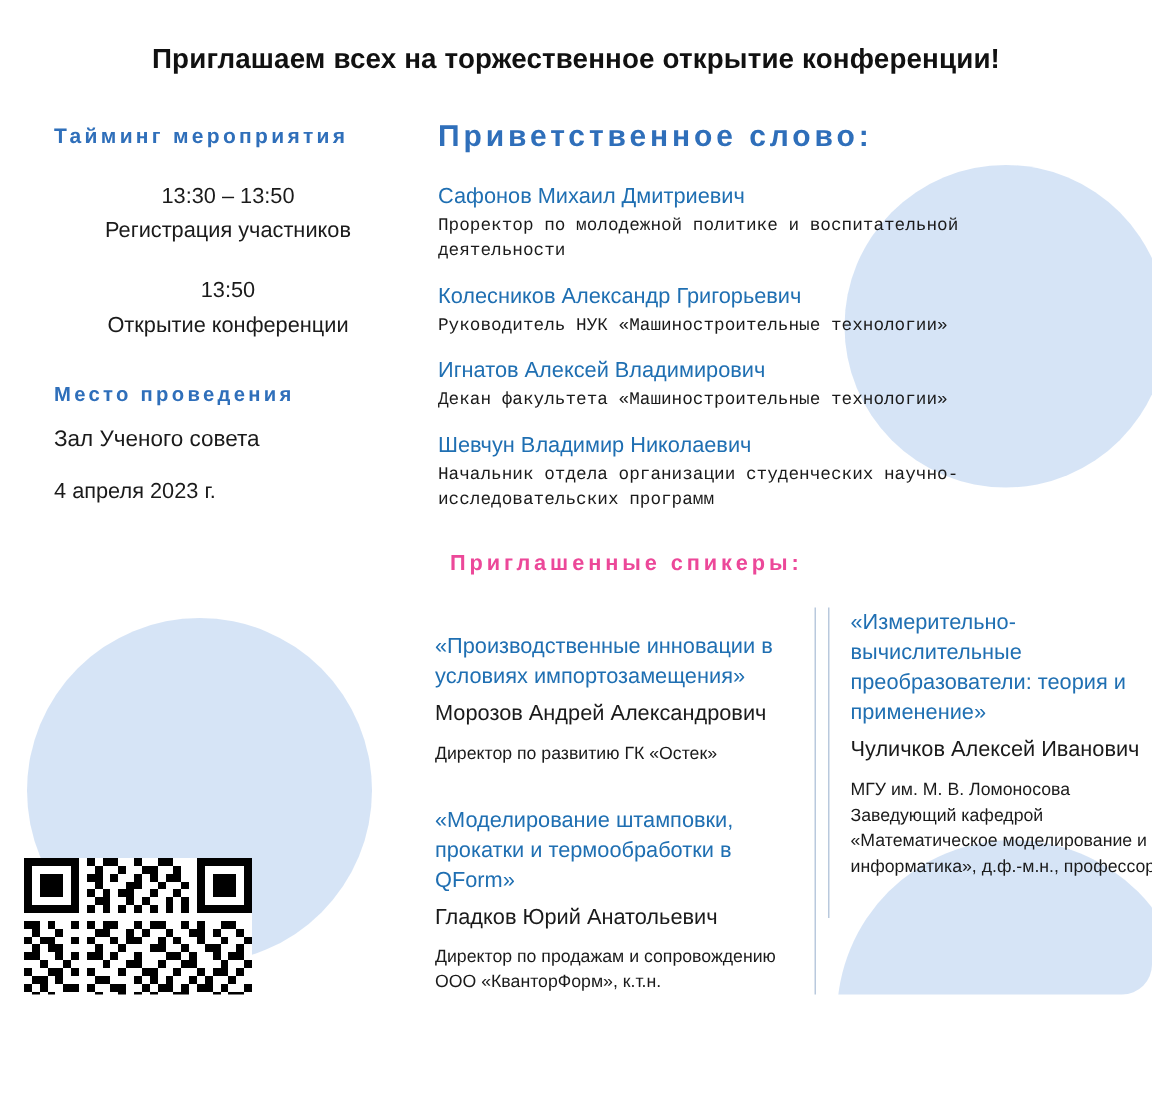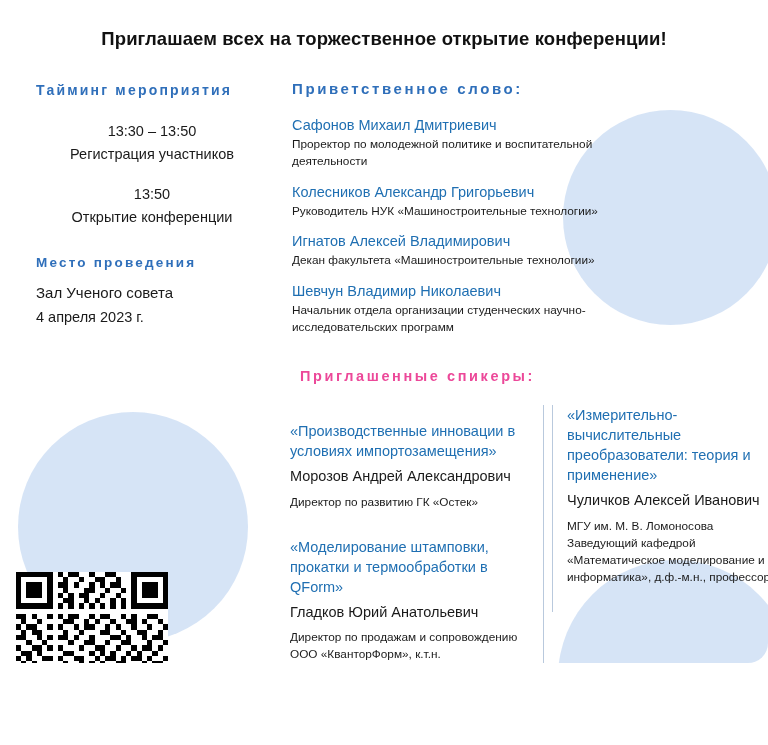--- a/index.html
+++ b/index.html
@@ -92,50 +92,51 @@
     letter-spacing: 2.2px;
     margin-top: 26px;
     margin-bottom: 10px;
   }
   .place-line {
     font-size: 15px;
     line-height: 1.7;
   }
   .date-line {
     font-size: 14.5px;
-    margin-top: 3px;
+    margin-top: 14px;
   }
 
   
   .right-col {
     position: absolute;
     left: 292px;
     top: 80px;
     width: 450px;
   }
   .greet-head {
     color: #2f6fba;
     font-weight: bold;
-    font-size: 15px;
+    font-size: 20px;
     letter-spacing: 2.6px;
     margin-bottom: 20px;
   }
   .person {
     margin-bottom: 14px;
   }
   .person-name {
     color: #1f6fb2;
     font-size: 14.5px;
     margin-bottom: 3px;
   }
   .person-role {
     font-size: 11.8px;
     color: #1a1a1a;
     line-height: 1.42;
     max-width: 370px;
+    font-family: Liberation Mono, monospace;
   }
 
   
   .speakers-head {
     position: absolute;
     left: 300px;
     top: 368px;
     color: #ec4899;
     font-weight: bold;
     font-size: 14.5px;

